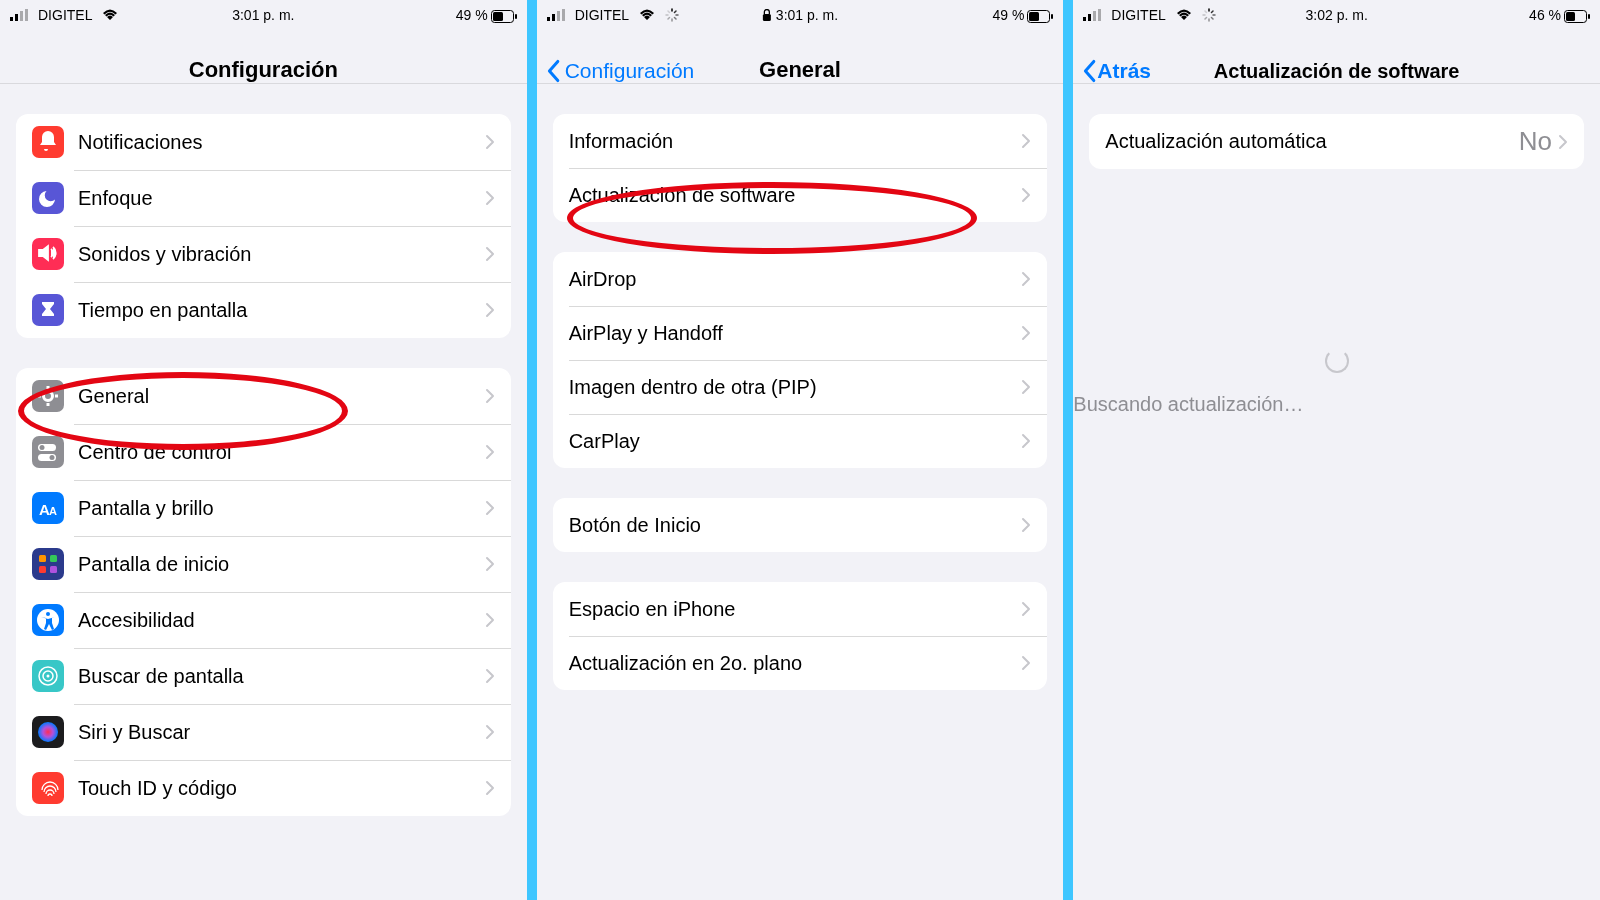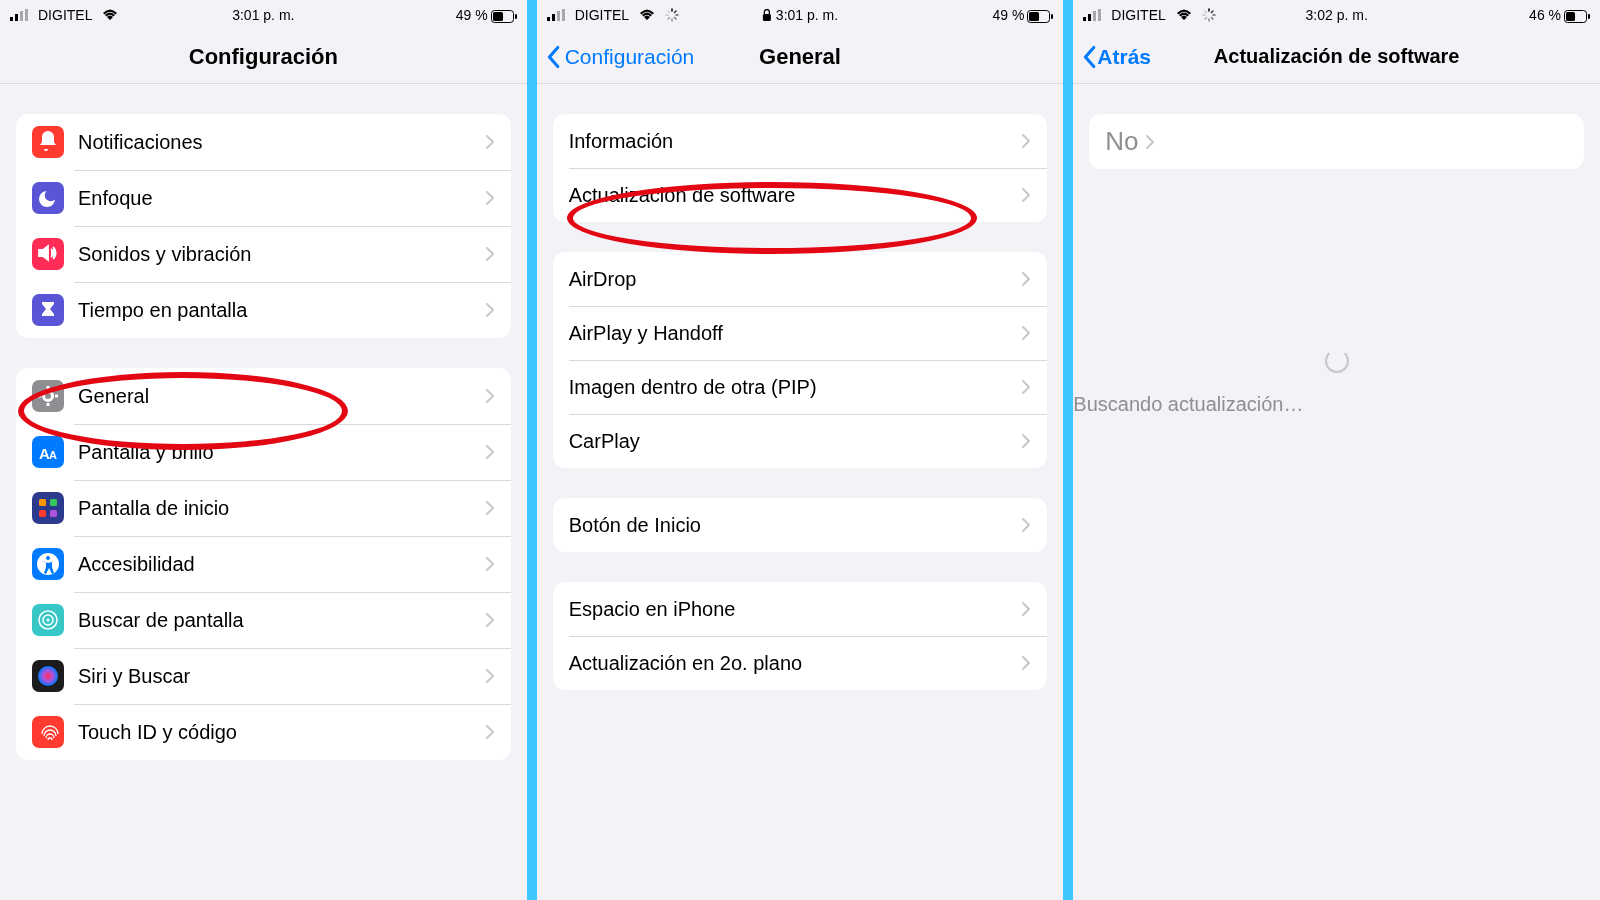--- a/index.html
+++ b/index.html
@@ -2,21 +2,21 @@
 <html><head>
 <meta charset="utf-8">
 <style>
   * { box-sizing: border-box; margin: 0; padding: 0; font-family: -apple-system, "Helvetica Neue", Arial, sans-serif; }
   body { background: #3ec6ff; width: 1600px; height: 900px; display: flex; gap: 10px; padding: 0; }
   .phone { flex: 1; background: #f2f2f7; height: 100%; display: flex; flex-direction: column; position: relative; overflow: hidden; }
   .status-bar { height: 30px; display: flex; align-items: center; padding: 0 10px; font-size: 14px; font-weight: 500; color: #000; position: relative; }
   .status-left { display: flex; align-items: center; gap: 10px; }
   .status-center { position: absolute; left: 50%; transform: translateX(-50%); display: flex; align-items: center; gap: 4px; }
   .status-right { margin-left: auto; display: flex; align-items: flex-end; gap: 3px; }
-  .nav-header { height: 54px; display: flex; align-items: center; justify-content: center; position: relative; border-bottom: 0.5px solid rgba(0,0,0,0.1); background: #f2f2f7; }
+  .nav-header { height: 54px; display: flex; align-items: flex-end; justify-content: center; position: relative; border-bottom: 0.5px solid rgba(0,0,0,0.1); background: #f2f2f7; }
   .nav-title { font-size: 22px; font-weight: 600; color: #000; }
   .nav-back { position: absolute; left: 8px; display: flex; align-items: center; color: #007aff; font-size: 21px; cursor: pointer; }
   .nav-back svg { width: 16px; height: 24px; }
   .content { flex: 1; overflow-y: auto; padding-top: 30px; }
   .group { background: #fff; border-radius: 12px; margin: 0 16px 30px 16px; overflow: hidden; }
   .row { display: flex; align-items: center; padding: 12px 16px; min-height: 54px; cursor: pointer; position: relative; }
   .row + .row::before { content: ""; position: absolute; top: 0; left: 58px; right: 0; height: 0.5px; background: rgba(0,0,0,0.15); }
   .row.noicon + .row.noicon::before { left: 16px; }
   .row-icon { width: 32px; height: 32px; border-radius: 7px; display: flex; align-items: center; justify-content: center; margin-right: 14px; flex-shrink: 0; }
   .row-label { font-size: 20px; color: #000; flex: 1; }
@@ -138,20 +138,36 @@
             </svg>
           </div>
           <span class="row-label">General</span>
           <span class="chev">
             <svg viewBox="0 0 10 16">
               <path d="M2 2 L8 8 L2 14" stroke="#c7c7cc" stroke-width="2" fill="none" stroke-linecap="round" stroke-linejoin="round"></path>
             </svg>
           </span>
         </div>
         <div class="row">
+          <div class="row-icon" style="background:#8e8e93">
+            <svg width="28" height="28" viewBox="0 0 28 28">
+              <rect x="4" y="6" width="18" height="7" rx="3.5" fill="#fff"></rect>
+              <rect x="4" y="16" width="18" height="7" rx="3.5" fill="#fff"></rect>
+              <circle cx="8" cy="9.5" r="2.5" fill="#8e8e93"></circle>
+              <circle cx="18" cy="19.5" r="2.5" fill="#8e8e93"></circle>
+            </svg>
+          </div>
+          <span class="row-label">Centro de control</span>
+          <span class="chev">
+            <svg viewBox="0 0 10 16">
+              <path d="M2 2 L8 8 L2 14" stroke="#c7c7cc" stroke-width="2" fill="none" stroke-linecap="round" stroke-linejoin="round"></path>
+            </svg>
+          </span>
+        </div>
+        <div class="row">
           <div class="row-icon" style="background:#007aff">
             <svg width="28" height="28" viewBox="0 0 28 28">
               <text x="5" y="21" font-size="15" font-weight="bold" fill="#fff">A</text>
               <text x="15" y="21" font-size="11" font-weight="bold" fill="#fff">A</text>
             </svg>
           </div>
           <span class="row-label">Pantalla y brillo</span>
           <span class="chev">
             <svg viewBox="0 0 10 16">
               <path d="M2 2 L8 8 L2 14" stroke="#c7c7cc" stroke-width="2" fill="none" stroke-linecap="round" stroke-linejoin="round"></path>
@@ -444,20 +460,21 @@
       <svg viewBox="0 0 12 20">
           <path d="M10 2 L3 10 L10 18" stroke="#007aff" stroke-width="2.5" fill="none" stroke-linecap="round" stroke-linejoin="round"></path>
         </svg>
       <span style="margin-left:0;font-weight:bold;">Atrás</span>
     </div>
     <div class="nav-title" style="font-size:20px;">Actualización de software</div>
   </div>
   <div class="content">
     <div class="group">
       <div class="row noicon">
+        <span class="row-label">Actualización automática</span>
         <span class="row-value">No</span>
         <span class="chev">
             <svg viewBox="0 0 10 16">
               <path d="M2 2 L8 8 L2 14" stroke="#c7c7cc" stroke-width="2" fill="none" stroke-linecap="round" stroke-linejoin="round"></path>
             </svg>
           </span>
       </div>
     </div>
     <div class="loading-area">
       <div class="spinner"></div>

